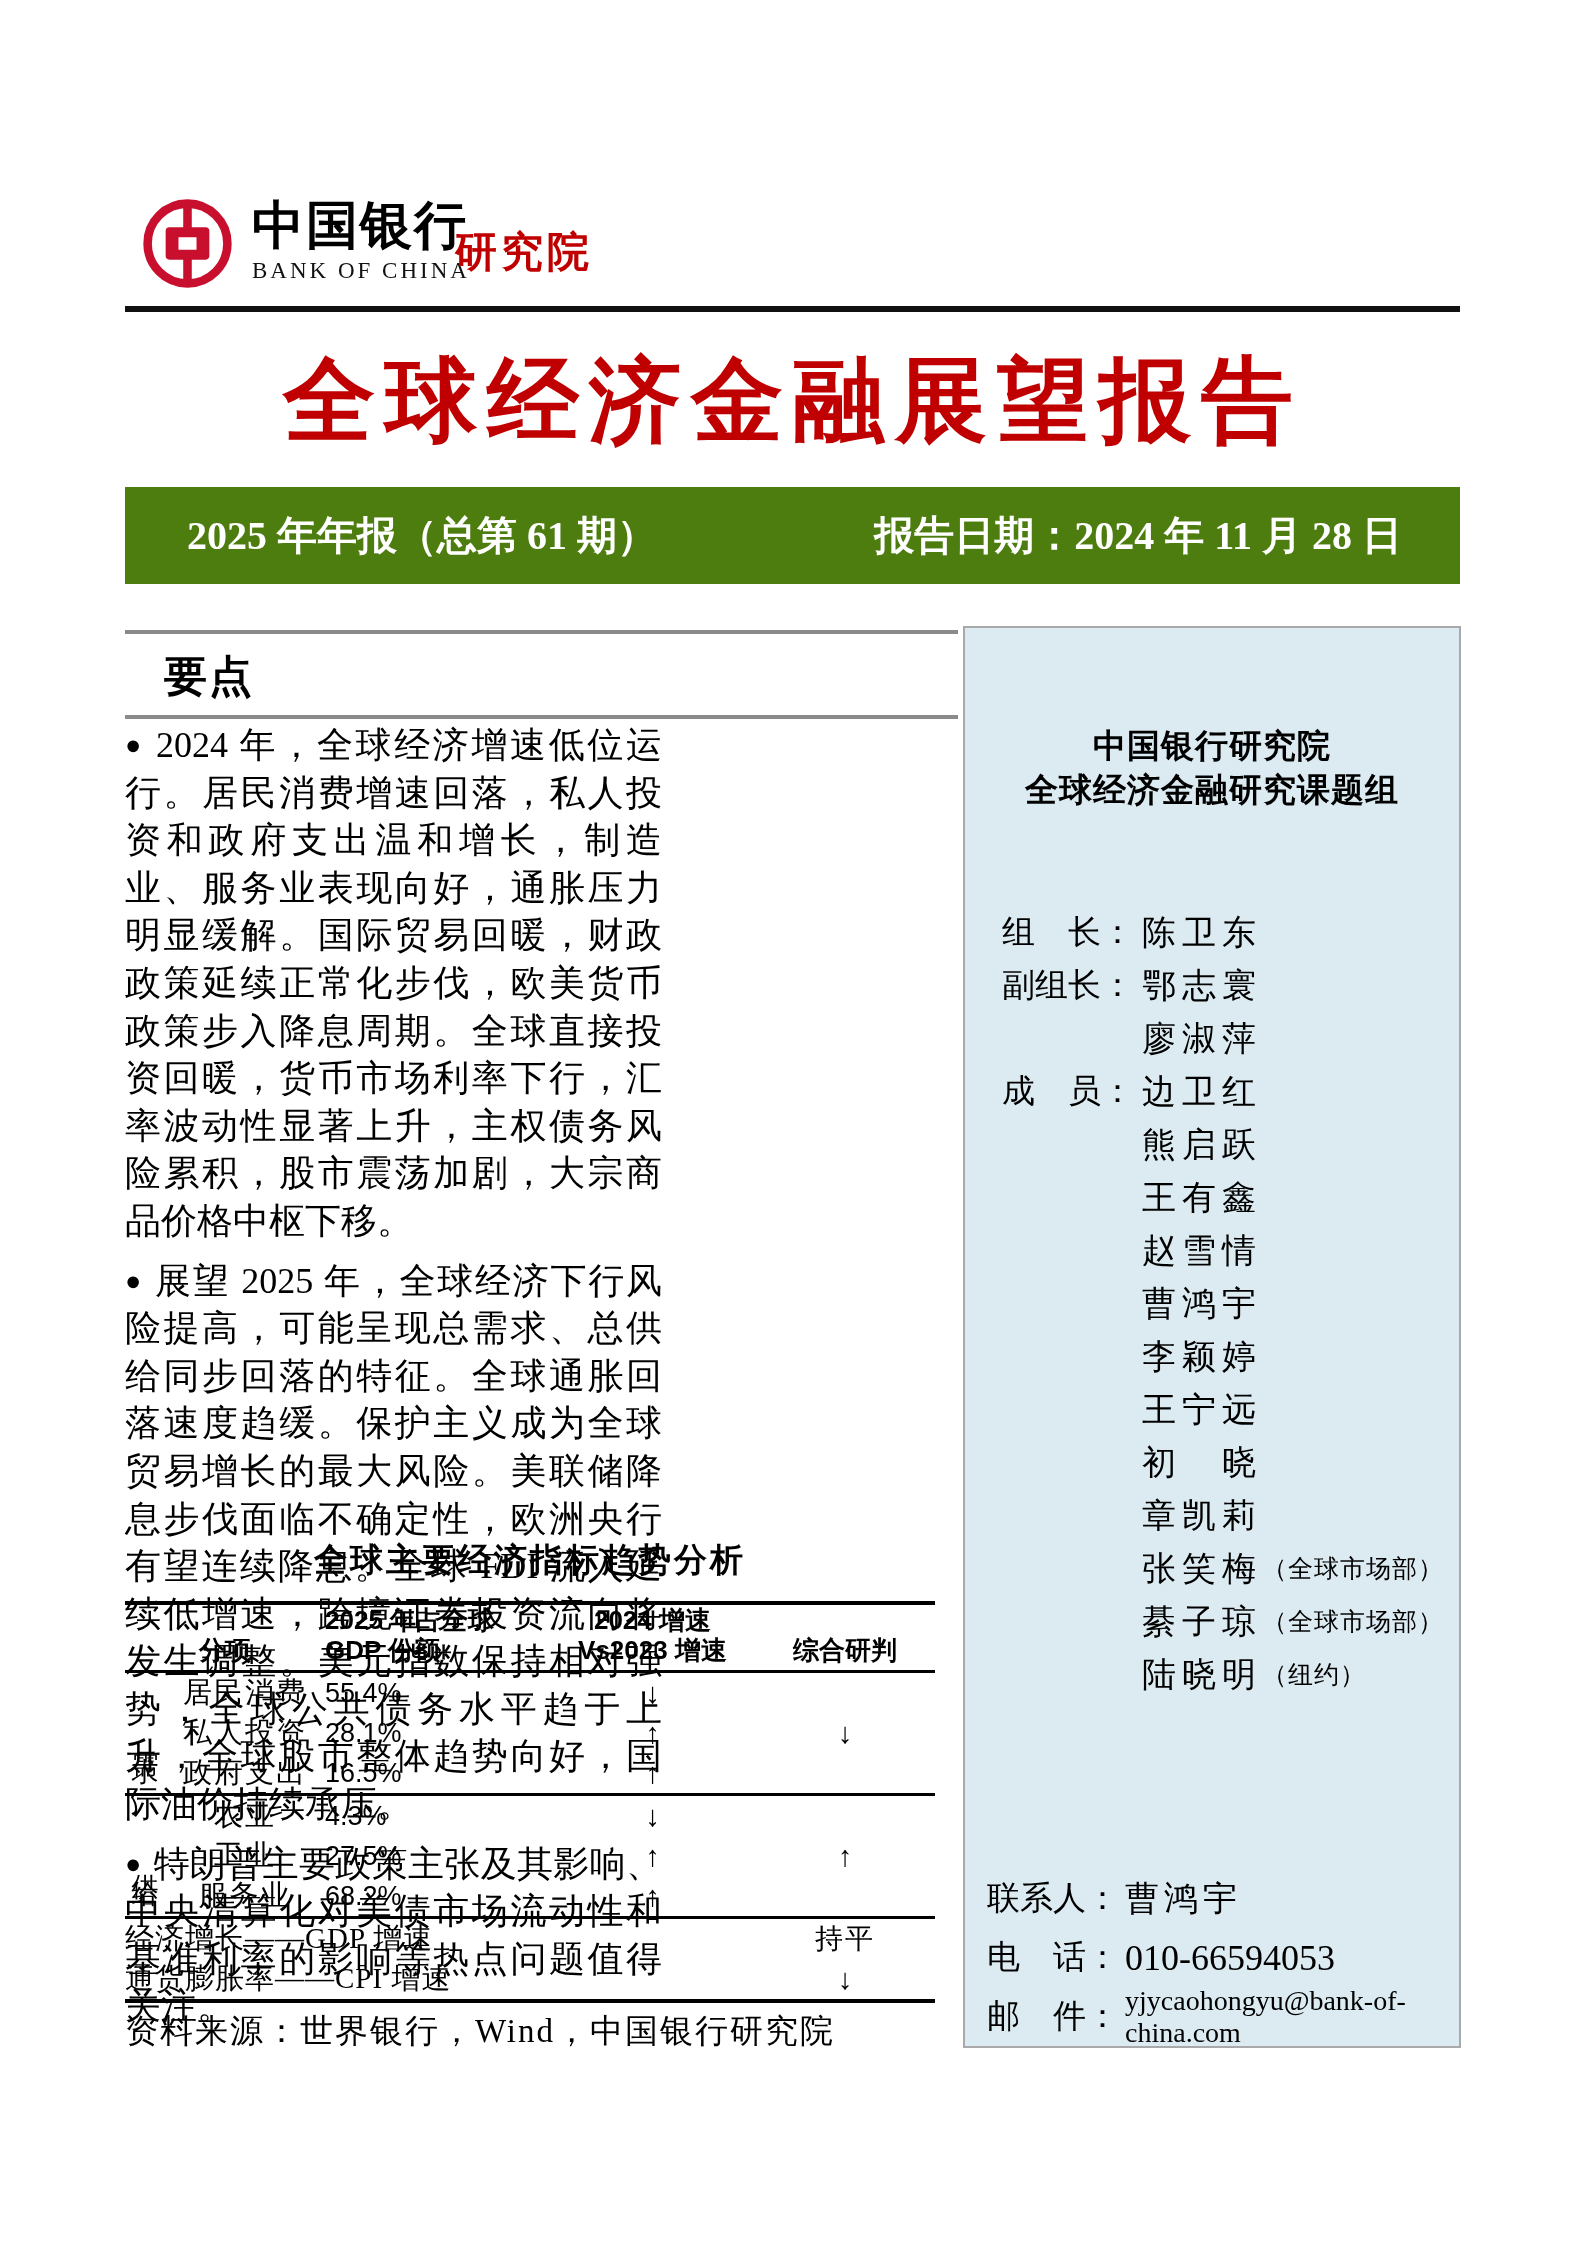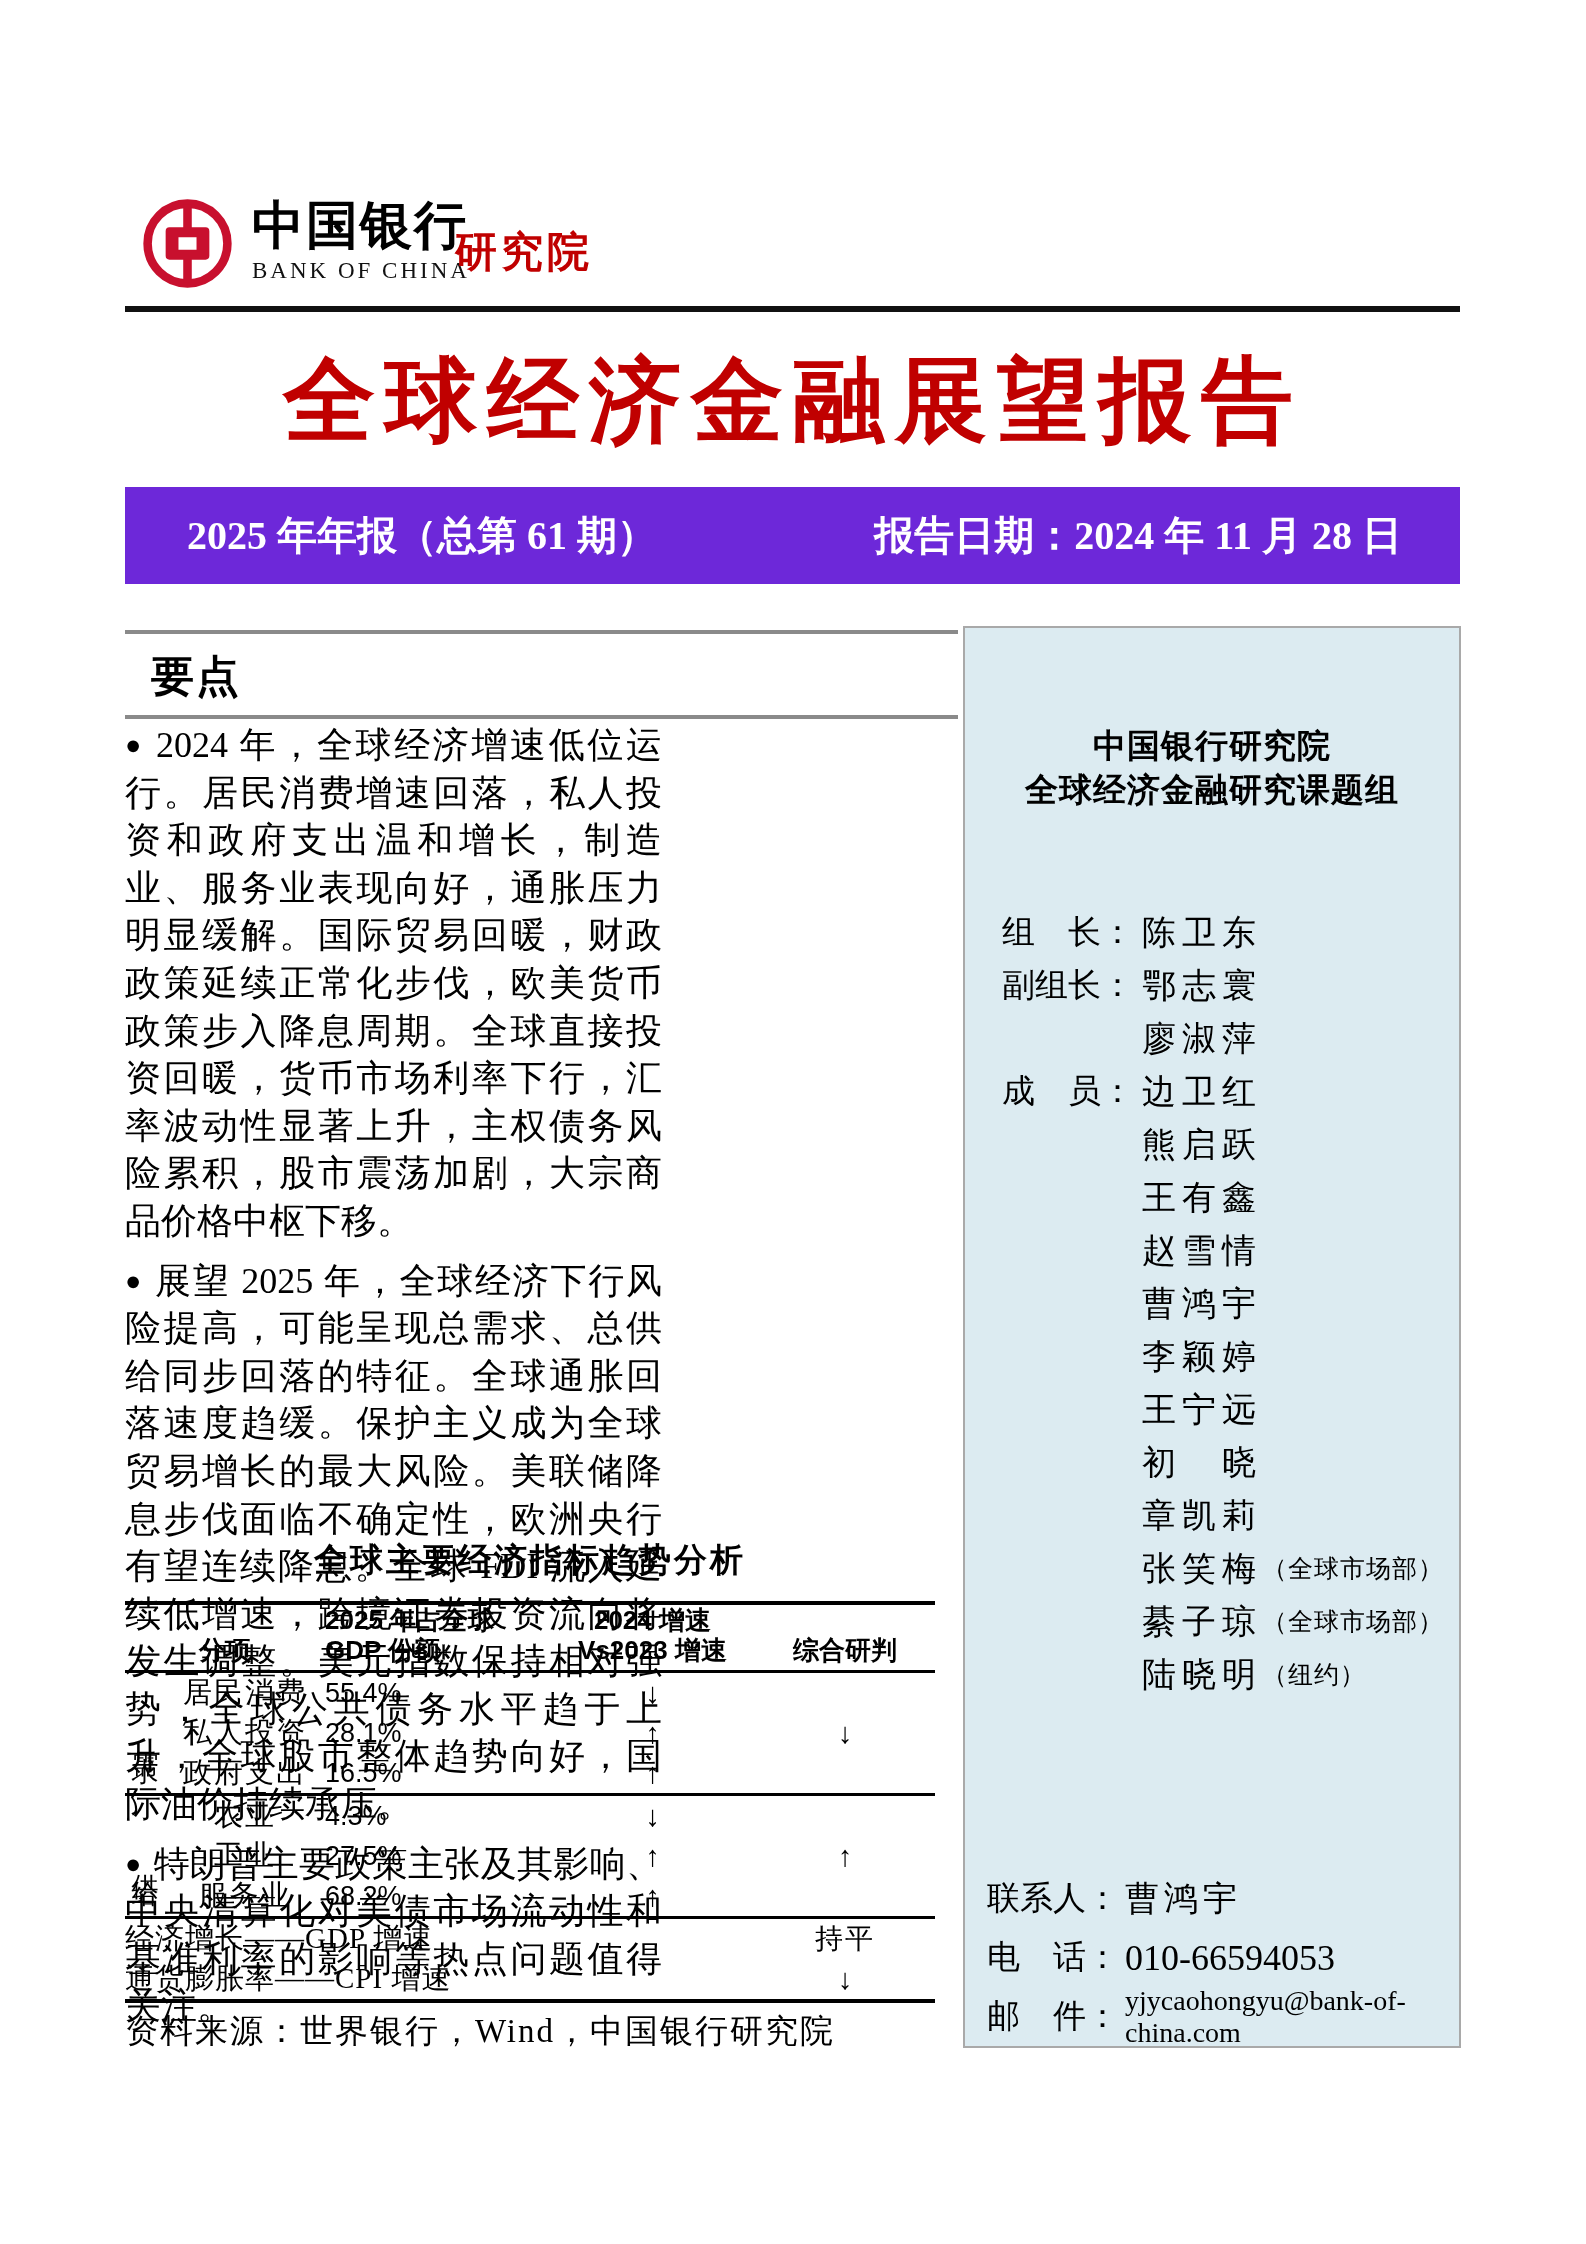--- a/index.html
+++ b/index.html
@@ -9,27 +9,27 @@
 
   
   .logo-cn{font-size:52px;font-weight:bold;letter-spacing:2px;line-height:56px;}
   .logo-en{font-size:23px;letter-spacing:3px;line-height:26px;margin-top:4px;color:#111;}
   .dept{font-size:42px;font-weight:bold;color:#c00000;letter-spacing:4px;}
   .top-rule{left:125px;top:306px;width:1335px;height:6px;background:#111;}
 
   .doc-title{left:0;top:346px;width:1586px;text-align:center;font-size:92px;font-weight:bold;
              color:#c00000;letter-spacing:10px;line-height:110px;}
 
-  .banner{left:125px;top:487px;width:1335px;height:97px;background:#6d28d9;color:#fff;
+  .banner{left:125px;top:487px;width:1335px;height:97px;background:#4d7c0f;color:#fff;
           display:flex;align-items:center;justify-content:space-between;
           padding:0 58px 0 62px;box-sizing:border-box;font-weight:bold;font-size:40px;}
 
   
   .kp-rule{left:125px;width:833px;height:4px;background:#8a8a8a;}
-  .kp-head{left:151px;top:648px;font-family:"Liberation Sans",sans-serif;
+  .kp-head{left:164px;top:648px;font-family:"Liberation Sans",sans-serif;
            font-size:43px;font-weight:bold;letter-spacing:2px;}
   .kp-body{left:125px;top:722px;width:537px;}
   .kp-body p{margin:0 0 12px 0;font-size:36px;line-height:47.6px;text-align:justify;}
   .blt{font-size:27px;margin-right:12px;vertical-align:3px;}
 
   
   .tbl-wrap{left:125px;top:1532px;width:810px;}
   .tbl-title{text-align:center;font-size:33px;font-weight:bold;letter-spacing:3px;
              margin:6px 0 18px 0;}
   table.ind{border-collapse:collapse;width:810px;table-layout:fixed;

